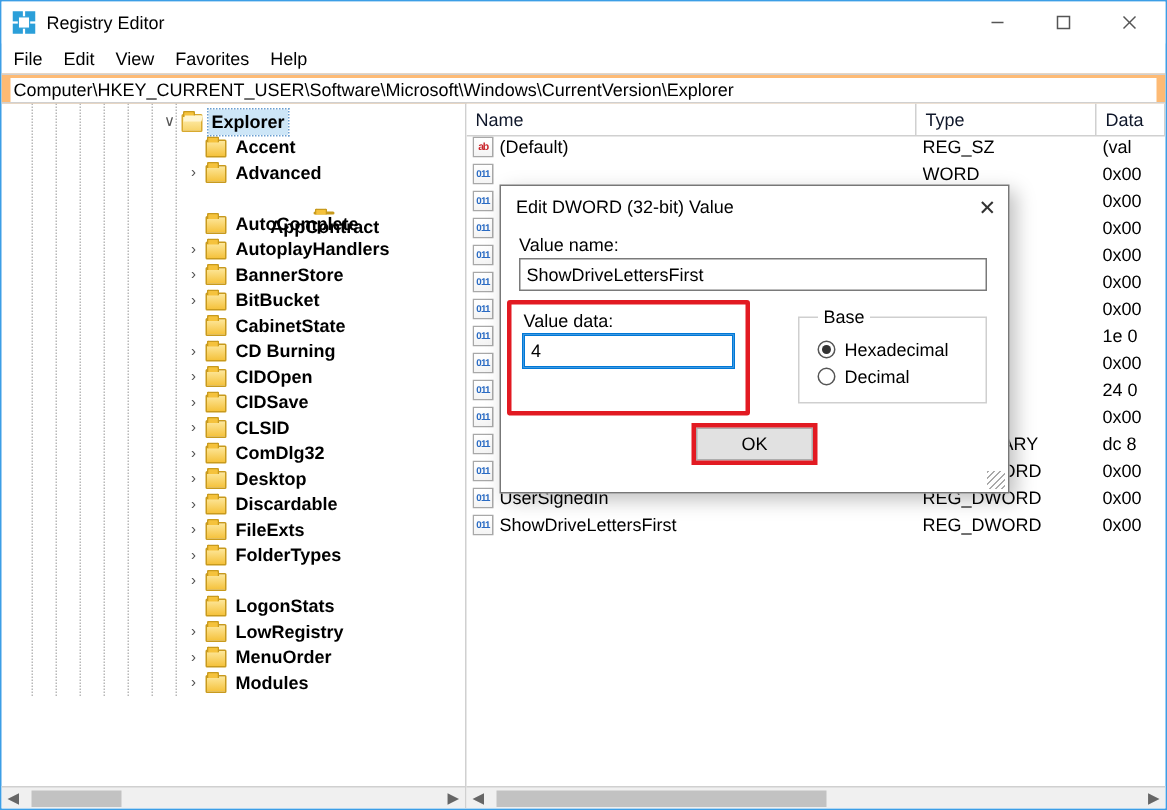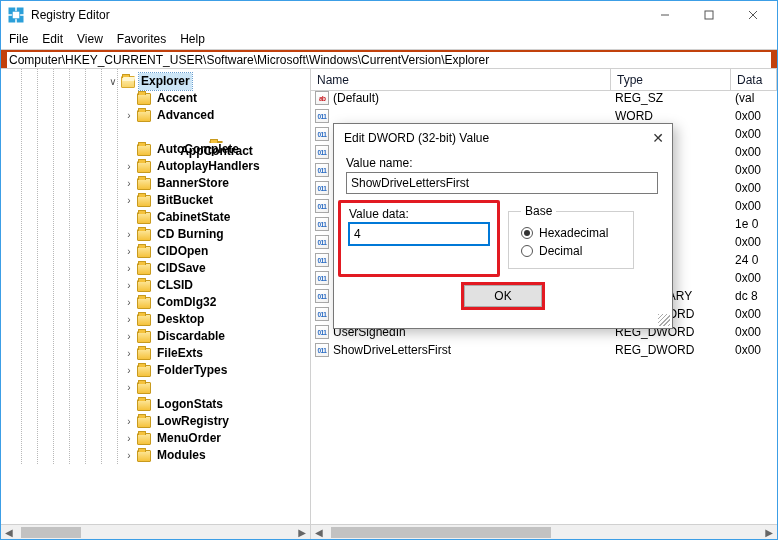--- a/index.html
+++ b/index.html
@@ -31,21 +31,21 @@
   .titlebar .app-icon { width:18px; height:18px; margin-right:6px; }
   .titlebar .spacer { flex:1; }
   .win-btn { width:44px; height:28px; display:flex; align-items:center; justify-content:center; color:#666;}
   .win-btn svg { width:10px; height:10px; }
 
   
   .menubar { height:20px; display:flex; align-items:center; gap:14px; padding:0 8px; }
   .menu-item { color:#000; }
 
   
-  .addressbar { height:20px; border-top:1px solid var(--light-border); border-bottom:1px solid var(--light-border); padding:2px 6px; background:#c2410c;}
+  .addressbar { height:20px; border-top:1px solid var(--light-border); border-bottom:1px solid var(--light-border); padding:2px 6px; background:#fdba74;}
   .addressbar input { border:none; outline:none; width:100%; font:inherit;}
 
   
   .main { display:flex; height:calc(100% - 28px - 20px - 20px - 15px); }
   .tree-pane { width:310px; border-right:1px solid var(--light-border); overflow:hidden auto; position:relative;}
   .list-pane { flex:1; overflow:hidden; position:relative; }
 
   
   .hscroll { height:15px; display:flex; }
   .hscroll .track { background:#f0f0f0; border-top:1px solid var(--light-border); display:flex; align-items:center; }
@@ -96,21 +96,21 @@
   
   .dialog {
     position:absolute; left:332px; top:122px; width:340px; height:206px;
     background:#fff; border:1px solid #777; box-shadow:4px 4px 12px rgba(0,0,0,0.25);
   }
   .dlg-title { height:28px; display:flex; align-items:center; justify-content:space-between; padding:0 8px 0 10px; font-size:12px;}
   .dlg-close { font-size:14px; color:#333;}
   .dlg-body { padding:4px 12px 10px; }
   .dlg-body .lbl { margin-bottom:2px; }
   .dlg-body input[type=text].vn { width:312px; height:22px; padding:2px 4px; border:1px solid #7a7a7a; background:#fff; font:inherit;}
-  .vd-wrap { display:flex; margin-top:10px; }
+  .vd-wrap { display:flex; margin-top:10px;gap:24px; }
   .vd-left { display:flex; flex-direction:column; }
   .vd-left input { width:140px; height:22px; padding:2px 4px; border:1px solid #0078d7; outline:1px solid #0078d7; font:inherit; background:#fff;}
   .hi-vd { border:3px solid var(--hl-red); padding:4px 8px 8px; margin:-4px -8px -8px; border-radius:2px;}
   .fieldset { border:1px solid #cfcfcf; padding:6px 12px 8px; margin-left:16px; min-width:126px;}
   .fieldset legend { padding:0 4px;}
   .radio-row { display:flex; align-items:center; height:18px; gap:6px;}
   .radio { width:12px; height:12px; border:1px solid #555; border-radius:50%; display:inline-flex; align-items:center; justify-content:center;}
   .radio.checked::after { content:""; width:6px; height:6px; background:#333; border-radius:50%;}
   .dlg-buttons { display:flex; justify-content:center; gap:10px; margin-top:16px;}
   .btn { width:78px; height:22px; background:#e1e1e1; border:1px solid #adadad; display:flex; align-items:center; justify-content:center;}

